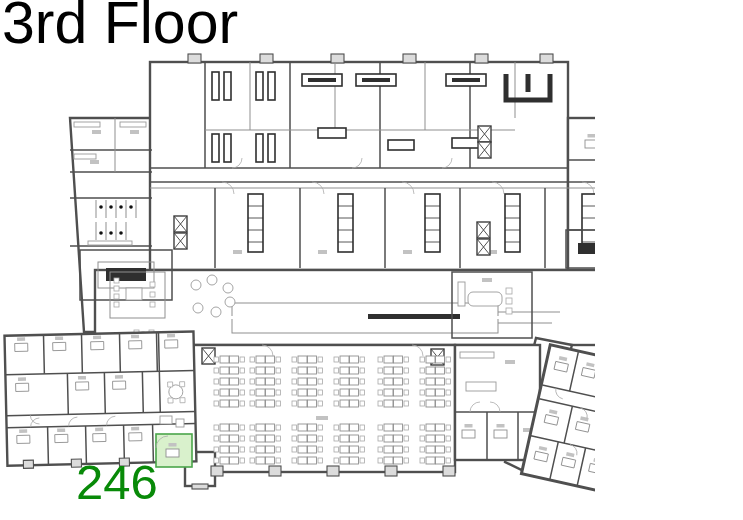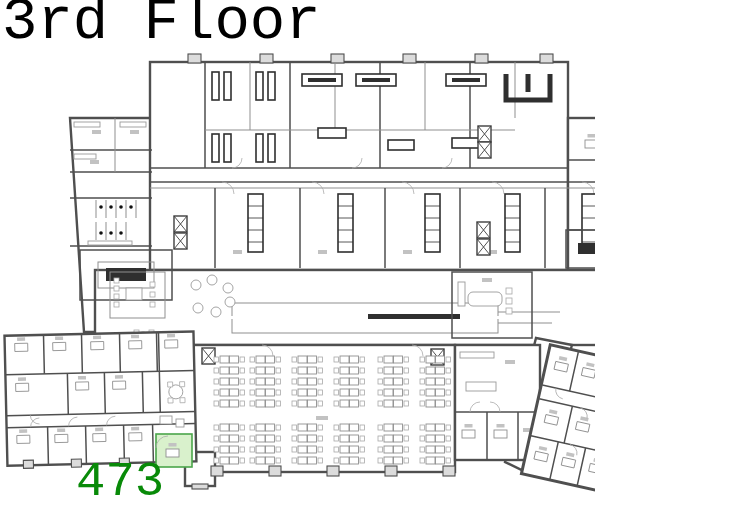--- a/index.html
+++ b/index.html
@@ -1,17 +1,17 @@
 <!DOCTYPE html>
 <html style="--paper: #ffffff; --title_color: #000000; --room_label_color: #088a08; --highlight_fill: #d9f1cc; --highlight_stroke: #4aa64a; --wall: #4f4f4f; --wall_light: #8f8f8f;"><head>
 <meta charset="utf-8">
 <style>
   html,body{margin:0;padding:0;background:#fff;}
   .stage{position:relative;width:595px;height:520px;background:var(--paper,#fff);
-         font-family:Liberation Mono, monospace;overflow:hidden;}
+         font-family:Liberation Sans, sans-serif;overflow:hidden;}
   .title{position:absolute;left:2px;top:-9px;font-size:59px;line-height:1.1;
          font-weight:400;color:var(--title_color,#000);white-space:nowrap;}
   .room-label{position:absolute;left:76px;top:458px;font-size:49px;line-height:1;
          font-weight:400;color:var(--room_label_color,#088a08);}
   svg.plan{position:absolute;left:0;top:0;}
   
   .room{fill:#fff;stroke:var(--wall,#4f4f4f);stroke-width:2.4;}
   .iw{stroke:var(--wall,#4f4f4f);stroke-width:1.5;fill:none;}
   .iwl{stroke:var(--wall_light,#8f8f8f);stroke-width:1;fill:none;}
   .furn{fill:#fff;stroke:#9a9a9a;stroke-width:.9;}
@@ -328,14 +328,14 @@
     </g>
 
     <g>
       <rect x="156" y="434" width="36" height="33" class="hl"></rect>
       <use href="#odesk" x="166" y="449"></use>
       <path d="M168,436 a12,12 0 0 0 -12,12" class="arc"></path>
     </g>
   </svg>
 
   <div class="title">3rd Floor</div>
-  <div class="room-label">473</div>
+  <div class="room-label">246</div>
 </div>
 
 </body></html>

